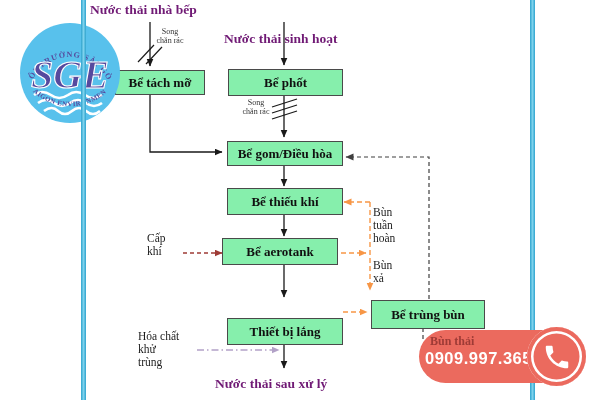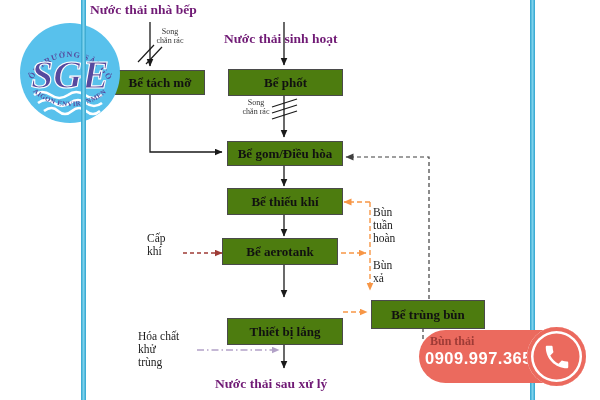--- a/index.html
+++ b/index.html
@@ -4,21 +4,21 @@
 <style>
   html,body{margin:0;padding:0;background:#fff;}
   #stage{position:relative;width:600px;height:400px;background:#fff;overflow:hidden;
          font-family:"Liberation Serif",serif;}
   
   .vline{position:absolute;top:0;bottom:0;width:5px;z-index:5;
          background:linear-gradient(to right,var(--accent-teal,#2FA3CE),#7dd2ec 50%,var(--accent-teal,#2FA3CE));}
   
   #wires{position:absolute;left:0;top:0;z-index:1;}
   
-  .box{position:absolute;background:#4d7c0f;border:1.5px solid #4a4a4a;z-index:2;
+  .box{position:absolute;background:#86efac;border:1.5px solid #4a4a4a;z-index:2;
        display:flex;align-items:center;justify-content:center;
        font-weight:bold;font-size:13px;color:#111;white-space:nowrap;}
   
   .flowlabel{position:absolute;z-index:2;font-weight:bold;font-size:13.5px;color:#701a75;
              text-align:left;white-space:nowrap;}
   
   .side{position:absolute;z-index:2;font-size:11.5px;color:#1c1c1c;text-align:left;line-height:13px;}
   .tiny{position:absolute;z-index:2;font-size:8px;color:#333;text-align:center;line-height:9px;}
   
   .bunthai{position:absolute;z-index:8;font-size:12px;font-weight:bold;color:var(--flow-red,#9E3B36);}

